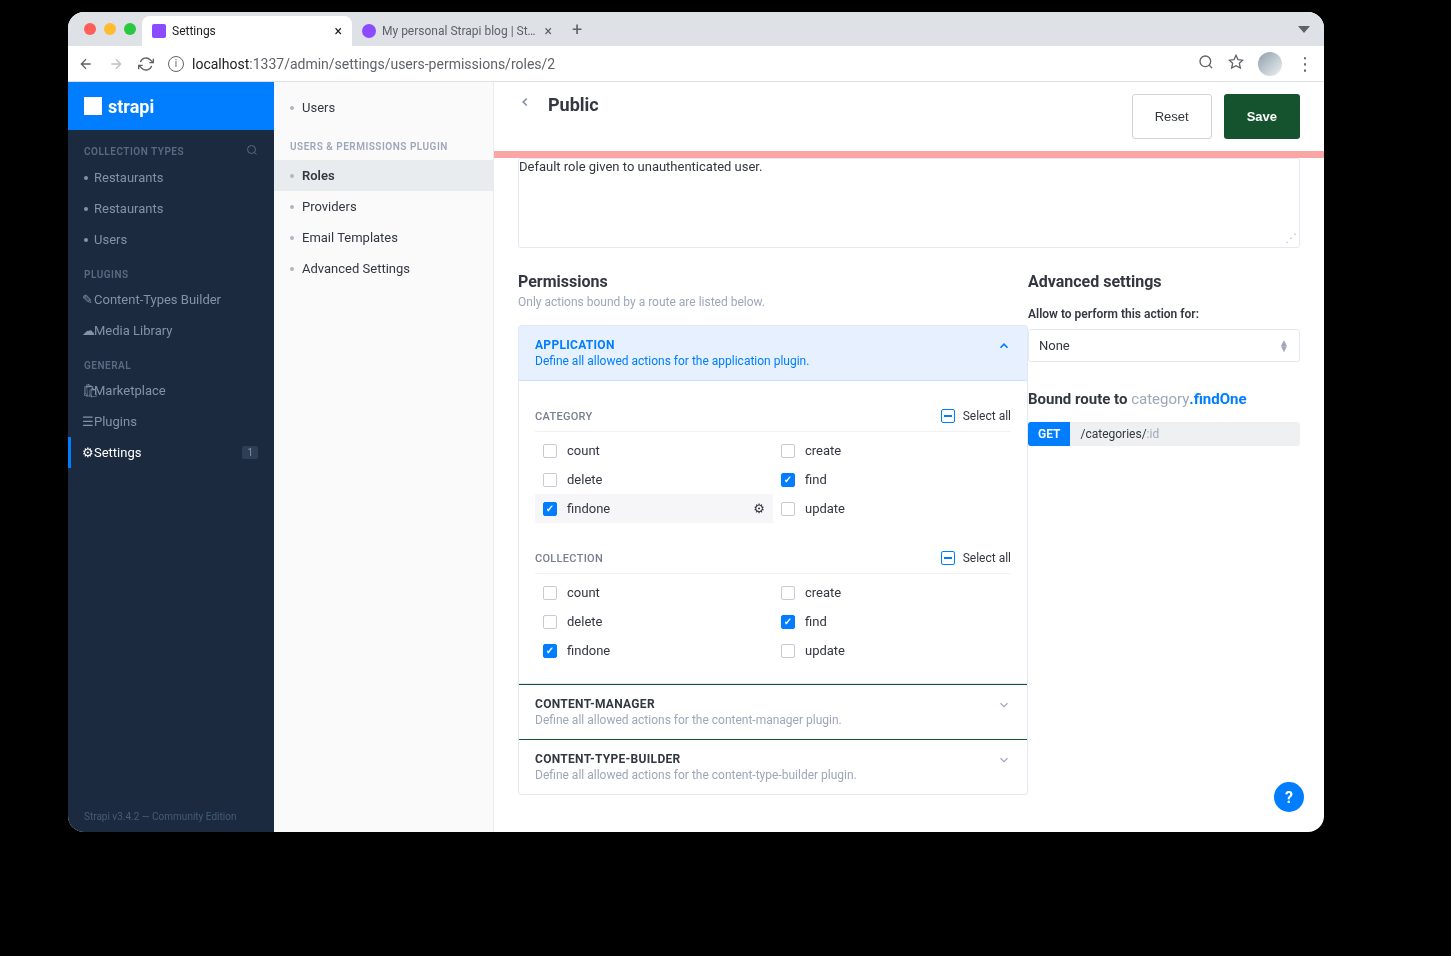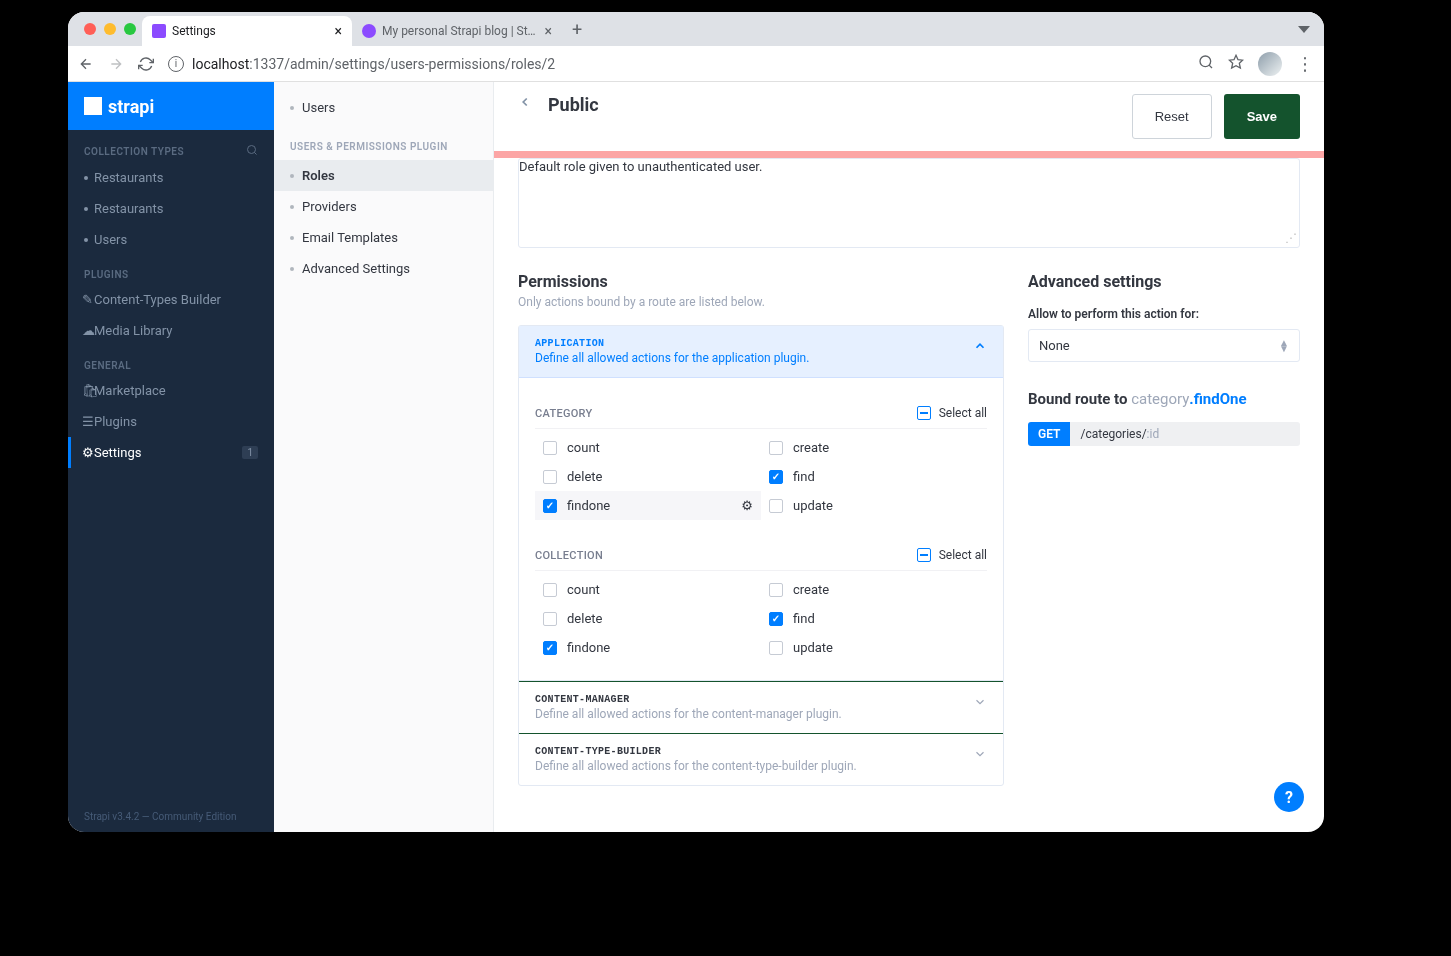--- a/index.html
+++ b/index.html
@@ -46,31 +46,31 @@
 .header { display: flex; align-items: flex-start; padding: 12px 24px; border-bottom: 7px solid #fca5a5; gap: 16px; }
 .back-chevron { color: #8393a7; cursor: pointer; }
 .page-title { font-size: 18px; font-weight: 700; color: #333740; }
 .header-actions { margin-left: auto; display: flex; gap: 12px; }
 .btn { padding: 14px 22px; font-size: 13px; border-radius: 3px; cursor: pointer; border: 1px solid transparent; }
 .btn-outline { background: #fff; border: 1px solid #ced4da; color: #333740; }
 .btn-success { background: #14532d; color: #fff; font-weight: 600; }
 .content { padding: 0 24px 24px; }
 .textarea-box { border: 1px solid #e3e9f3; border-radius: 3px; font-size: 13px; color: #333740; min-height: 90px; margin-bottom: 24px; position: relative; background: #fff; }
 .resize-handle { position: absolute; right: 2px; bottom: 2px; color: #c0c0c0; font-size: 12px; }
-.two-col { display: flex; gap: 24px; align-items: flex-start; }
+.two-col { display: flex; align-items: flex-start; }
 .panel { background: #fff; border: 1px solid #e3e9f3; border-radius: 3px; }
 .permissions-panel { flex: 1; }
 .panel-header-text { padding: 0 0 16px 0; }
 .panel-title { font-size: 16px; font-weight: 700; color: #333740; }
 .panel-sub { font-size: 12px; color: #9ea7b8; margin-top: 4px; }
 .accordion-head { padding: 12px 16px; display: flex; align-items: flex-start; justify-content: space-between; cursor: pointer; }
 .accordion-head.expanded { background: #e6f0ff; border-bottom: 1px solid #cfe0ff; }
 .accordion-head.expanded .acc-title { color: #007eff; font-weight: 700; }
 .accordion-head.expanded .acc-sub { color: #007eff; }
-.acc-title { font-size: 10px; font-weight: 700; letter-spacing: 0.3px; color: #333740; font-family: Liberation Mono, monospace; }
+.acc-title { font-size: 12px; font-weight: 700; letter-spacing: 0.3px; color: #333740; }
 .acc-sub { font-size: 12px; color: #9ea7b8; margin-top: 2px; }
 .chevron { color: #007eff; }
 .acc-body { padding: 12px 16px 18px; border-bottom: 1px solid #e3e9f3; }
 .perm-group { margin-top: 8px; }
 .perm-group-head { display: flex; align-items: center; justify-content: space-between; padding: 8px 0; border-bottom: 1px solid #f1f1f4; }
 .perm-group-name { font-size: 11px; letter-spacing: 0.3px; color: #787e8f; font-weight: 500; }
 .select-all { display: flex; align-items: center; gap: 8px; font-size: 12px; color: #333740; }
 .indeterminate-box { width: 14px; height: 14px; border: 1px solid #007eff; border-radius: 2px; display: flex; align-items: center; justify-content: center; background: #fff; }
 .indeterminate-box::after { content: ''; width: 8px; height: 2px; background: #007eff; }
 .perm-grid { display: grid; grid-template-columns: 1fr 1fr; gap: 0; margin-top: 4px; }

